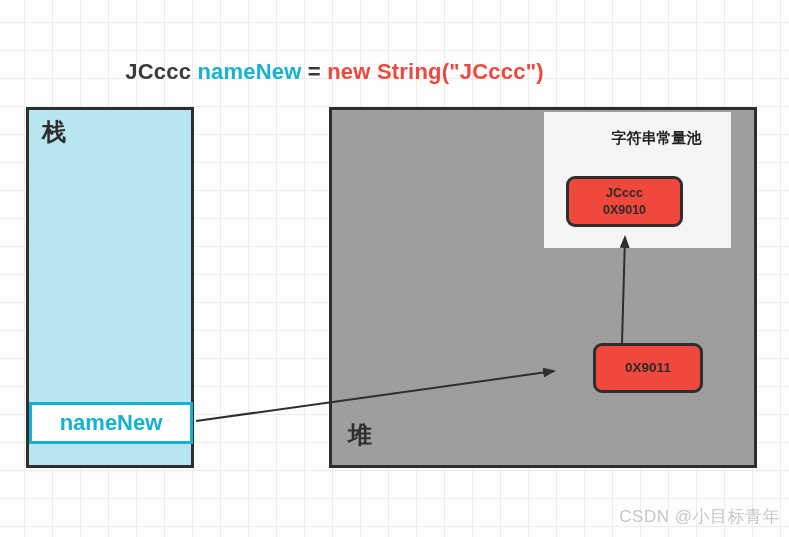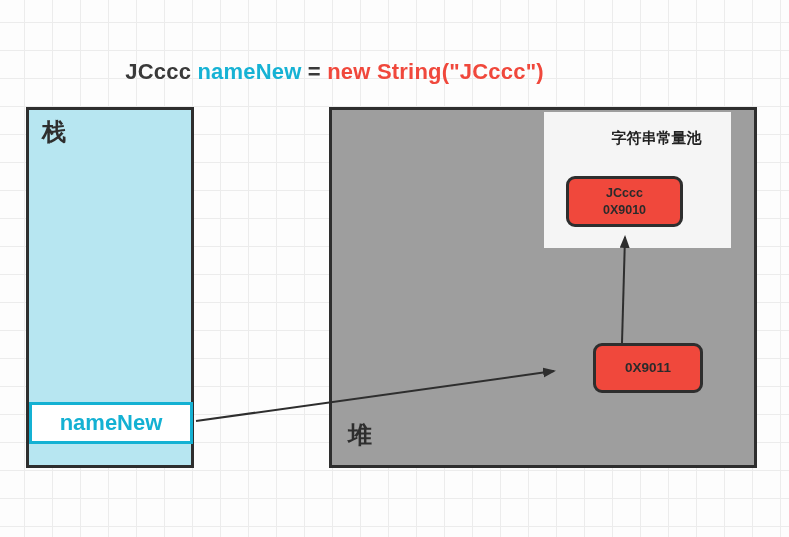--- a/index.html
+++ b/index.html
@@ -117,14 +117,15 @@
   <svg class="arrow-layer" viewBox="0 0 789 537" xmlns="http://www.w3.org/2000/svg">
     <defs>
       <marker id="ah" markerUnits="userSpaceOnUse" markerWidth="14" markerHeight="12" refX="11" refY="5" orient="auto">
         <path d="M0,0 L13,5 L0,10 Z" fill="#2e2e2e"></path>
       </marker>
     </defs>
     <line x1="196" y1="421" x2="554" y2="371" stroke="#2e2e2e" stroke-width="2" marker-end="url(#ah)"></line>
     <line x1="622" y1="343" x2="625" y2="237" stroke="#2e2e2e" stroke-width="2" marker-end="url(#ah)"></line>
   </svg>
 
+  <div class="watermark">CSDN @小目标青年</div>
 
 </div>
 
 </body></html>

